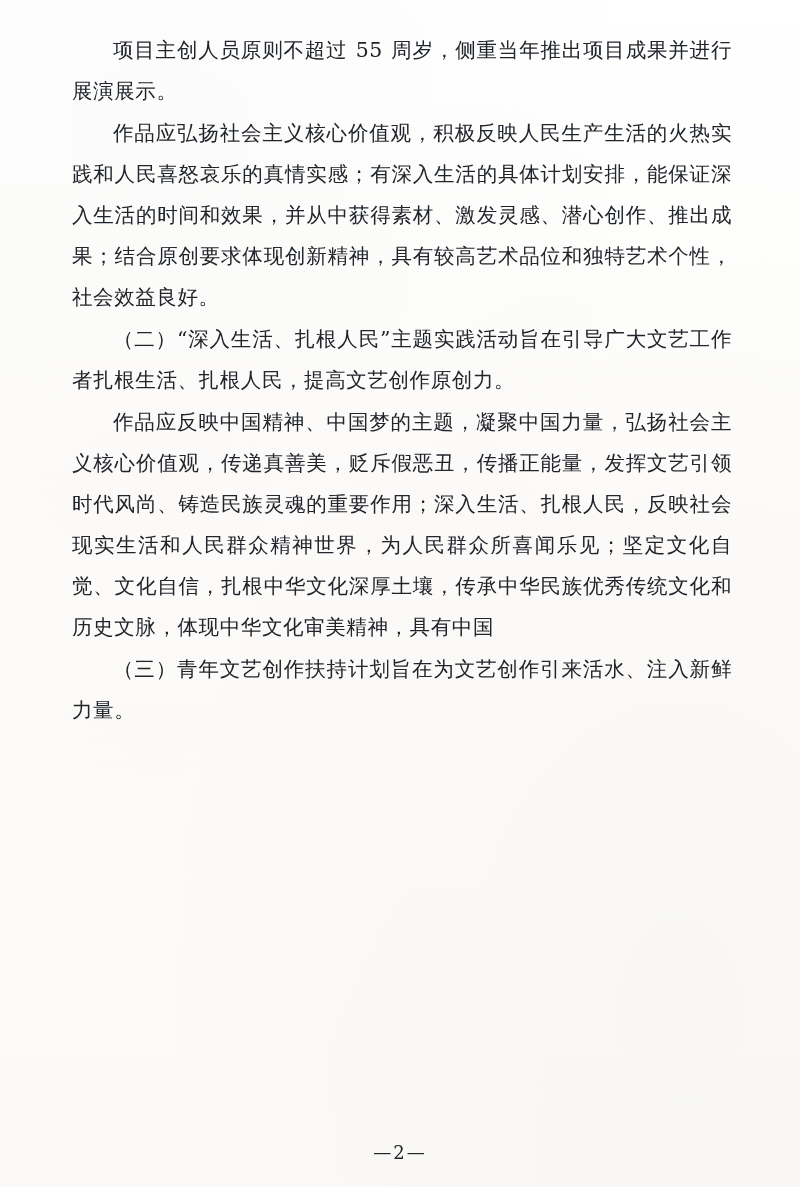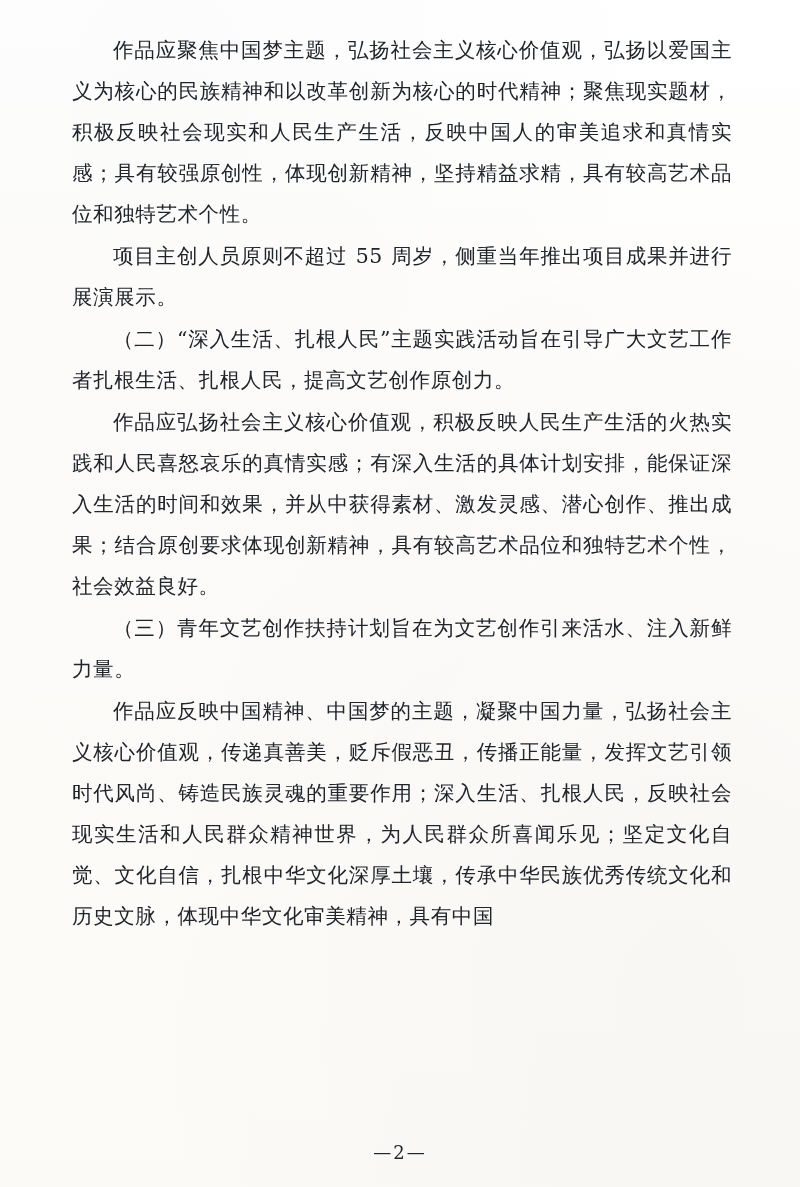--- a/index.html
+++ b/index.html
@@ -59,24 +59,23 @@
     display: inline-block;
   }
 </style>
 </head>
 <body>
 
 <div class="page">
   <div class="paper-tint"></div>
 
   <div class="content">
-    <p class="para">作品应聚焦中国梦主题，弘扬社会主义核心价值观，弘扬以爱国主义为核心的民族精神和以改革创新为核心的时代精神；聚焦现实题材，积极反映社会现实和人民生产生活，反映中国人的审美追求和真情实感；具有较强原创性，体现创新精神，坚持精益求精，具有较高艺术品位和独特艺术个性。</p>
     <p class="para">项目主创人员原则不超过 55 周岁，侧重当年推出项目成果并进行展演展示。</p>
+    <p class="para">作品应弘扬社会主义核心价值观，积极反映人民生产生活的火热实践和人民喜怒哀乐的真情实感；有深入生活的具体计划安排，能保证深入生活的时间和效果，并从中获得素材、激发灵感、潜心创作、推出成果；结合原创要求体现创新精神，具有较高艺术品位和独特艺术个性，社会效益良好。</p>
     <p class="para">（二）“深入生活、扎根人民”主题实践活动旨在引导广大文艺工作者扎根生活、扎根人民，提高文艺创作原创力。</p>
-    <p class="para">作品应弘扬社会主义核心价值观，积极反映人民生产生活的火热实践和人民喜怒哀乐的真情实感；有深入生活的具体计划安排，能保证深入生活的时间和效果，并从中获得素材、激发灵感、潜心创作、推出成果；结合原创要求体现创新精神，具有较高艺术品位和独特艺术个性，社会效益良好。</p>
+    <p class="para">作品应反映中国精神、中国梦的主题，凝聚中国力量，弘扬社会主义核心价值观，传递真善美，贬斥假恶丑，传播正能量，发挥文艺引领时代风尚、铸造民族灵魂的重要作用；深入生活、扎根人民，反映社会现实生活和人民群众精神世界，为人民群众所喜闻乐见；坚定文化自觉、文化自信，扎根中华文化深厚土壤，传承中华民族优秀传统文化和历史文脉，体现中华文化审美精神，具有中国</p>
     <p class="para">（三）青年文艺创作扶持计划旨在为文艺创作引来活水、注入新鲜力量。</p>
-    <p class="para">作品应反映中国精神、中国梦的主题，凝聚中国力量，弘扬社会主义核心价值观，传递真善美，贬斥假恶丑，传播正能量，发挥文艺引领时代风尚、铸造民族灵魂的重要作用；深入生活、扎根人民，反映社会现实生活和人民群众精神世界，为人民群众所喜闻乐见；坚定文化自觉、文化自信，扎根中华文化深厚土壤，传承中华民族优秀传统文化和历史文脉，体现中华文化审美精神，具有中国</p>
   </div>
 
   <div class="footer">
     <span class="page-number">—2—</span>
   </div>
 </div>
 
 </body></html>

